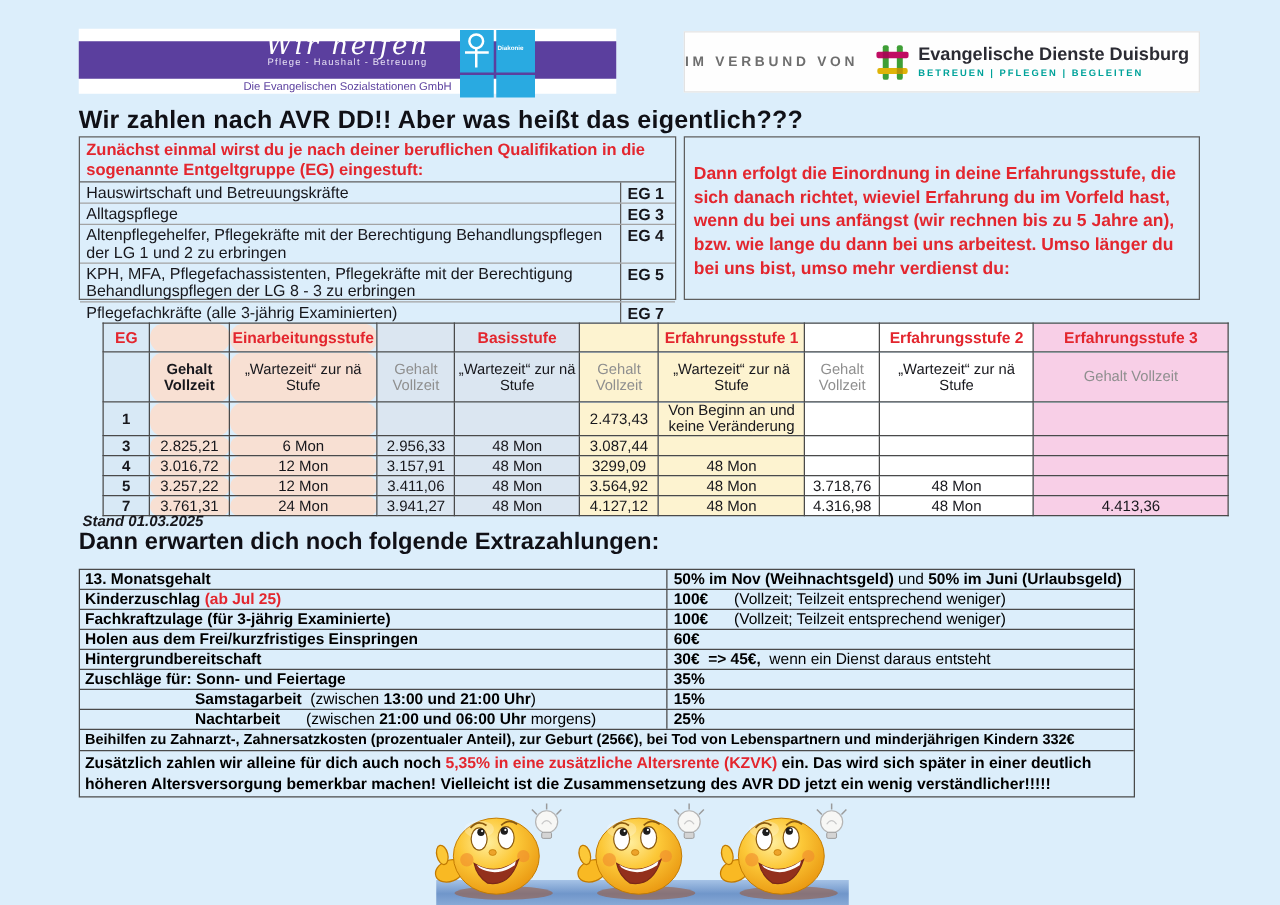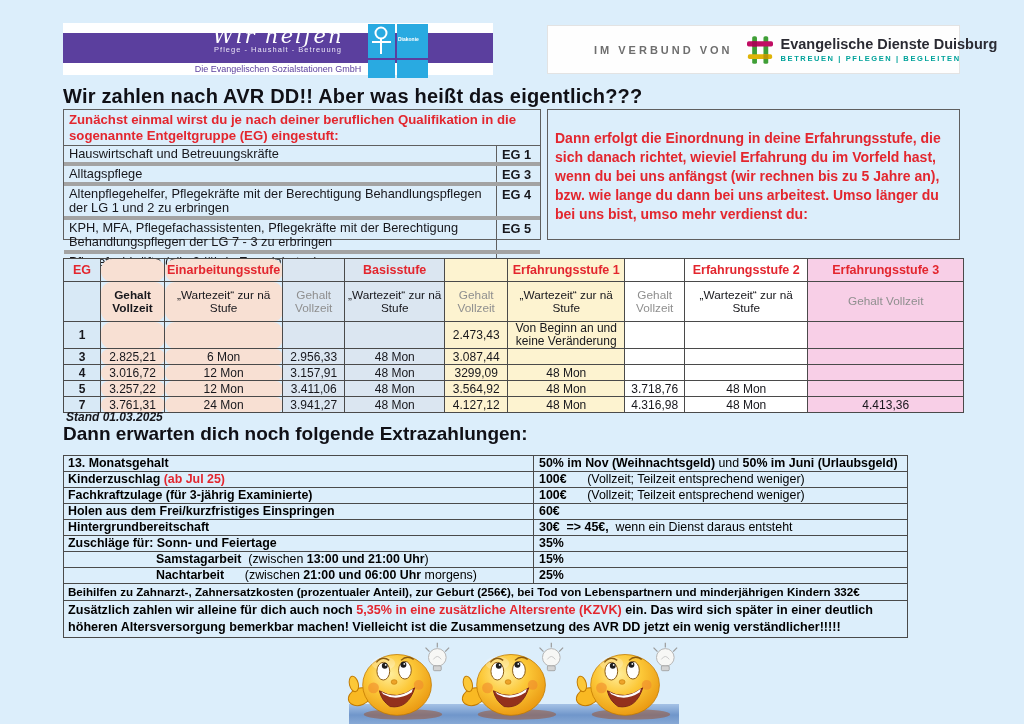--- a/index.html
+++ b/index.html
@@ -16,42 +16,42 @@
   .wh-company { position:absolute; left:0; top:41px; width:100%; text-align:center; color:#5b3f9e; font-size:9px; }
   .diakonie { position:absolute; left:305px; top:1px; width:60px; height:54px; }
   .dk-sq { position:absolute; background:#29aae1; }
   .dk1 { left:0; top:0; width:27px; height:34px; }
   .dk2 { left:29px; top:0; width:31px; height:34px; }
   .dk3 { left:0; top:36px; width:27px; height:18px; }
   .dk4 { left:29px; top:36px; width:31px; height:18px; }
   .dk-text { position:absolute; left:30px; top:12px; color:#fff; font-size:5px; font-weight:bold; }
 
   .logo-right { left:547px; top:25px; width:413px; height:49px; background:#fefefe; border:1px solid #e3e3e3; display:flex; align-items:center; }
-  .verbund { color:#6e6e6e; font-size:11px; font-weight:bold; letter-spacing:3px; margin-left:46px; white-space:nowrap; }
+  .verbund { color:#6e6e6e; font-size:11px; font-weight:bold; letter-spacing:3px; white-space:nowrap; }
   .edd-logo { width:26px; height:32px; margin-left:14px; flex:none; }
   .edd-text { margin-left:8px; }
   .edd-name { color:#2b2b33; font-size:14.5px; font-weight:bold; white-space:nowrap; }
   .edd-tag { color:#00a29a; font-size:7.5px; font-weight:bold; letter-spacing:1.6px; margin-top:2px; white-space:nowrap; }
 
   
   .main-title { left:63px; top:85px; font-size:20px; font-weight:bold; color:#101016; letter-spacing:.2px; }
 
   
   .intro-box { left:63px; top:109px; width:478px; height:131px; border:1px solid #5f5f5f; }
   .intro-head { color:#e3262e; font-weight:bold; font-size:13.2px; line-height:16px; padding:2px 5px 1px 5px; border-bottom:1px solid #5f5f5f; height:36px; }
-  .irow { display:flex; border-bottom:4px solid #a3a3a3; }
+  .irow { display:flex; border-bottom:1px solid #a3a3a3; }
   .irow:last-child { border-bottom:none; }
   .ilabel { flex:1; font-size:12.8px; line-height:14px; padding:1px 4px 1px 5px; color:#17171c; border-right:1px solid #5f5f5f; }
   .ieg { width:43px; font-size:12.8px; font-weight:bold; color:#17171c; padding:1px 0 0 5px; }
   .side-box { left:547px; top:109px; width:413px; height:131px; border:1px solid #5f5f5f; }
   .side-text { color:#e3262e; font-weight:bold; font-size:14px; line-height:19px; padding:19px 6px 0 7px; }
 
   
   .salary-wrap { left:63px; top:258px; }
-  table.salary { border-collapse:collapse; table-layout:fixed; }
+  table.salary { border-collapse:collapse; table-layout:fixed;margin-left:19px; }
   table.salary td { border:1px solid #4a4a4a; font-size:12px; text-align:center; vertical-align:middle; padding:0 2px; color:#17171c; overflow:hidden; }
   .c-eg  { background:#d8e9f6; }
   .c-ein { background:#f8e0d3;border-radius:11px; }
   .c-bas { background:#dbe6f1; }
   .c-e1  { background:#fdf3d0; }
   .c-e2  { background:#ffffff; }
   .c-e3  { background:#f8cfe7; }
   tr.h1 td { height:23px; font-weight:bold; font-size:12.5px; color:#e3262e; }
   tr.h2 td { height:40px; font-size:11.8px; line-height:13px; }
   tr.h2 td.gh  { color:#8f8f8f; }
@@ -133,21 +133,21 @@
       </div>
       <div class="irow">
         <div class="ilabel">Alltagspflege</div>
         <div class="ieg">EG 3</div>
       </div>
       <div class="irow">
         <div class="ilabel">Altenpflegehelfer, Pflegekräfte mit der Berechtigung Behandlungspflegen der  LG 1 und 2 zu erbringen</div>
         <div class="ieg">EG 4</div>
       </div>
       <div class="irow">
-        <div class="ilabel">KPH, MFA, Pflegefachassistenten, Pflegekräfte mit der Berechtigung Behandlungspflegen der  LG 7 - 3 zu erbringen</div>
+        <div class="ilabel">KPH, MFA, Pflegefachassistenten, Pflegekräfte mit der Berechtigung Behandlungspflegen der  LG 8 - 3 zu erbringen</div>
         <div class="ieg">EG 5</div>
       </div>
       <div class="irow">
         <div class="ilabel">Pflegefachkräfte (alle 3-jährig Examinierten)</div>
         <div class="ieg">EG 7</div>
       </div>
     </div>
 </div>
 
 <div class="abs side-box">

